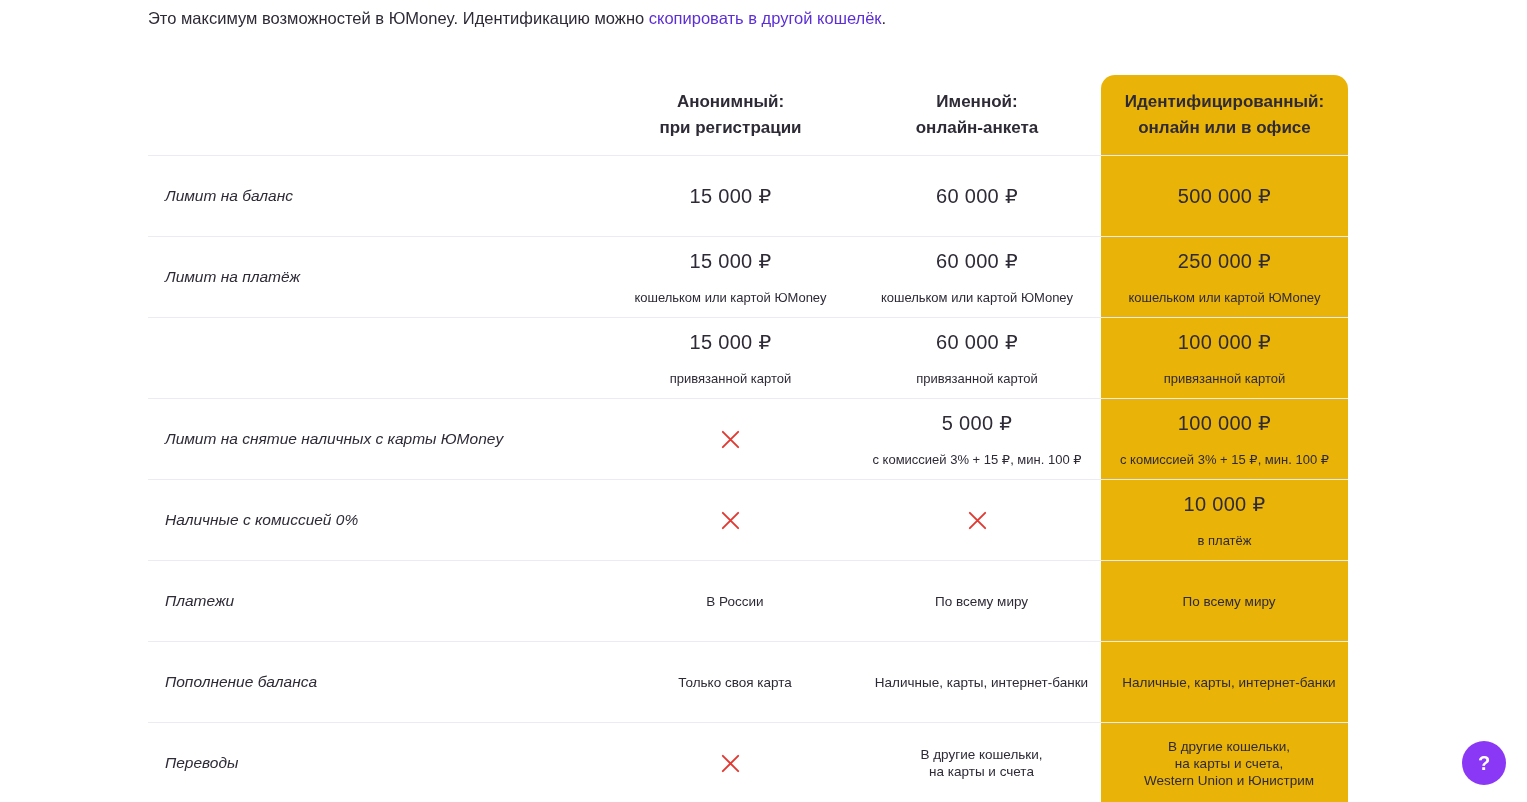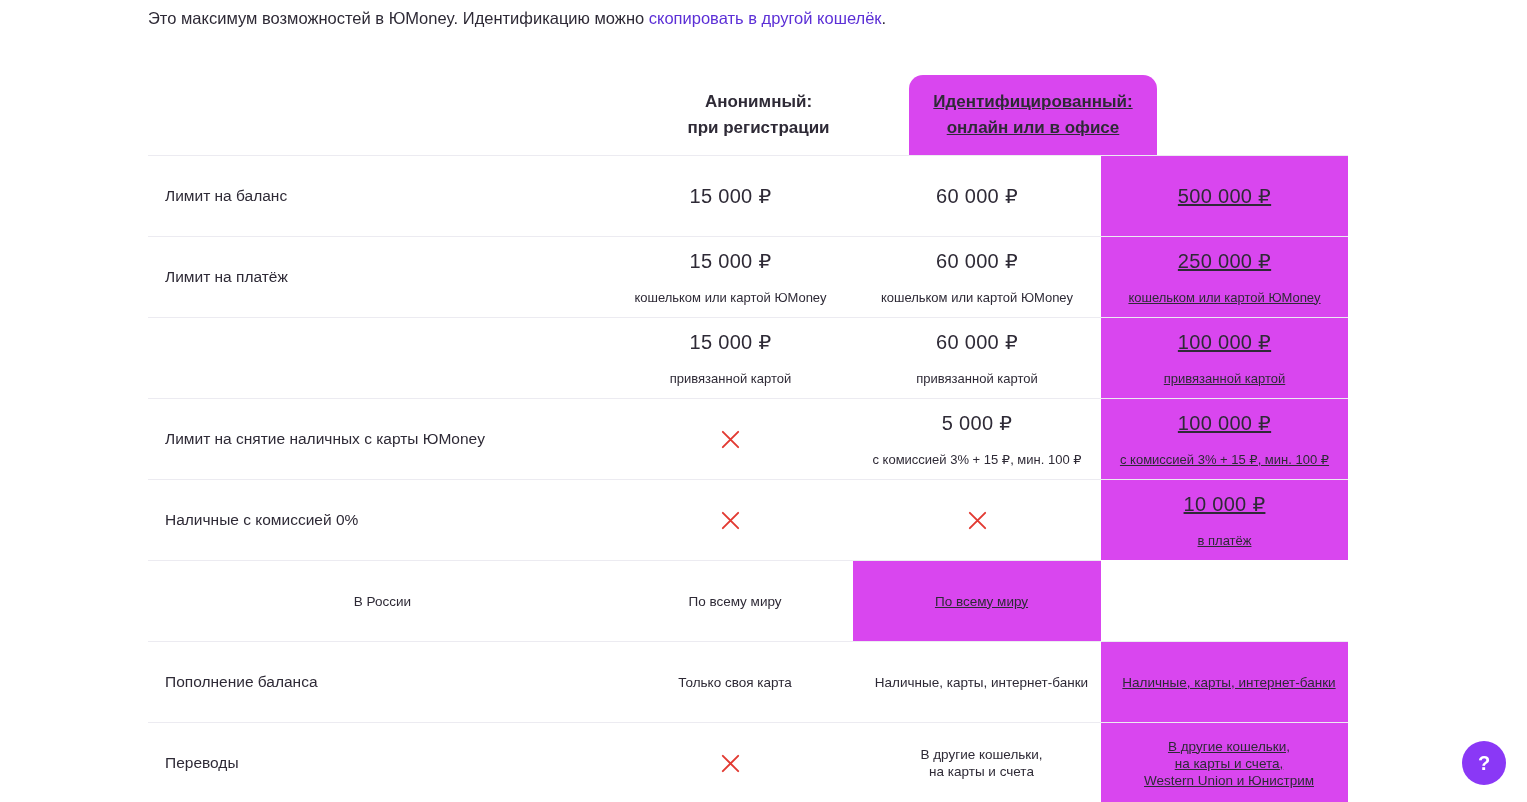--- a/index.html
+++ b/index.html
@@ -24,37 +24,38 @@
     text-decoration: none;
     cursor: pointer;
   }
 
   
   .cmp-table { width: 1200px; margin: 45px 0 0 148px; }
   .trow {
     display: grid;
     grid-template-columns: 460px 245px 248px 247px;
   }
-  .trow.head { height: 80px; gap: 28px; }
+  .trow.head { height: 80px; }
   .trow.body { height: 81px; }
   .cell {
     display: flex;
     flex-direction: column;
     align-items: center;
     justify-content: center;
     text-align: center;
   }
   .trow.body .cell { border-top: 1px solid #ecebf1; }
-  .cell.hl { background: #d946ef; text-decoration: underline; }
+  .cell.hl { background: #eab308; }
   .trow.head .cell.hl { border-radius: 14px 14px 0 0; }
   .cell.label {
     align-items: flex-start;
     text-align: left;
     padding-left: 17px;
     font-size: 15.5px;
+    font-style: italic;
   }
   .hdr {
     font-size: 17px;
     font-weight: 700;
     line-height: 26px;
     white-space: pre-line;
   }
   .val { font-size: 20px; line-height: 24px; letter-spacing: 0.3px; }
   .sub { font-size: 13px; line-height: 17px; margin-top: 16px; }
   .txt { font-size: 13.5px; line-height: 17px; white-space: pre-line; padding-left: 9px; }
@@ -86,20 +87,24 @@
   <p class="intro"><span>Это максимум возможностей в ЮMoney. Идентификацию можно </span><a>скопировать в другой кошелёк</a><span>.</span></p>
 
   <div class="cmp-table">
 
     <div class="trow head">
       <div class="cell label"></div>
       <div class="cell">
         <div class="hdr">Анонимный:
 при регистрации</div>
       </div>
+      <div class="cell">
+        <div class="hdr">Именной:
+онлайн-анкета</div>
+      </div>
       <div class="cell hl">
         <div class="hdr">Идентифицированный:
 онлайн или в офисе</div>
       </div>
     </div>
 
     <div class="trow body">
       <div class="cell label">Лимит на баланс</div>
       <div class="cell">
         <div class="val">15 000 ₽</div>
@@ -173,20 +178,21 @@
           <path d="M4 4 L20 20 M20 4 L4 20" stroke="#e23a32" stroke-width="2" stroke-linecap="round" fill="none"></path>
         </svg>
       </div>
       <div class="cell hl">
         <div class="val">10 000 ₽</div>
         <div class="sub">в платёж</div>
       </div>
     </div>
 
     <div class="trow body">
+      <div class="cell label">Платежи</div>
       <div class="cell">
         <div class="txt">В России</div>
       </div>
       <div class="cell">
         <div class="txt">По всему миру</div>
       </div>
       <div class="cell hl">
         <div class="txt">По всему миру</div>
       </div>
     </div>

